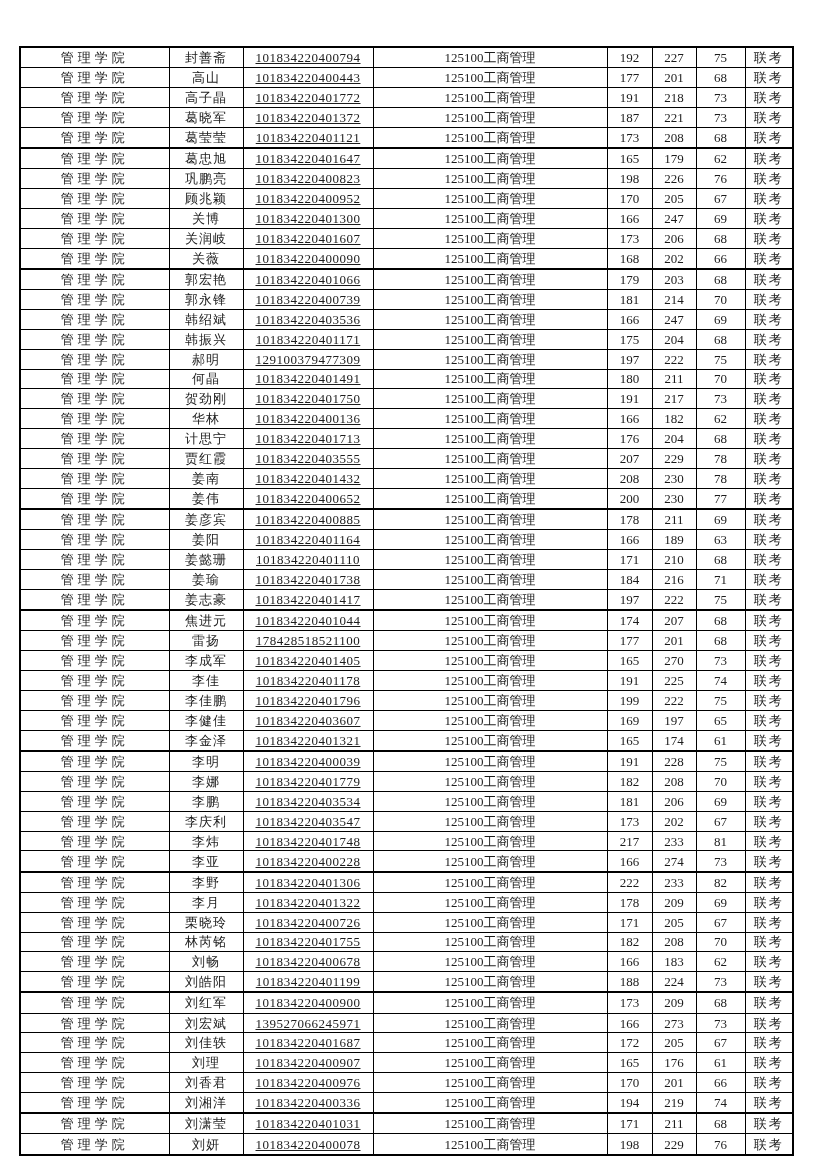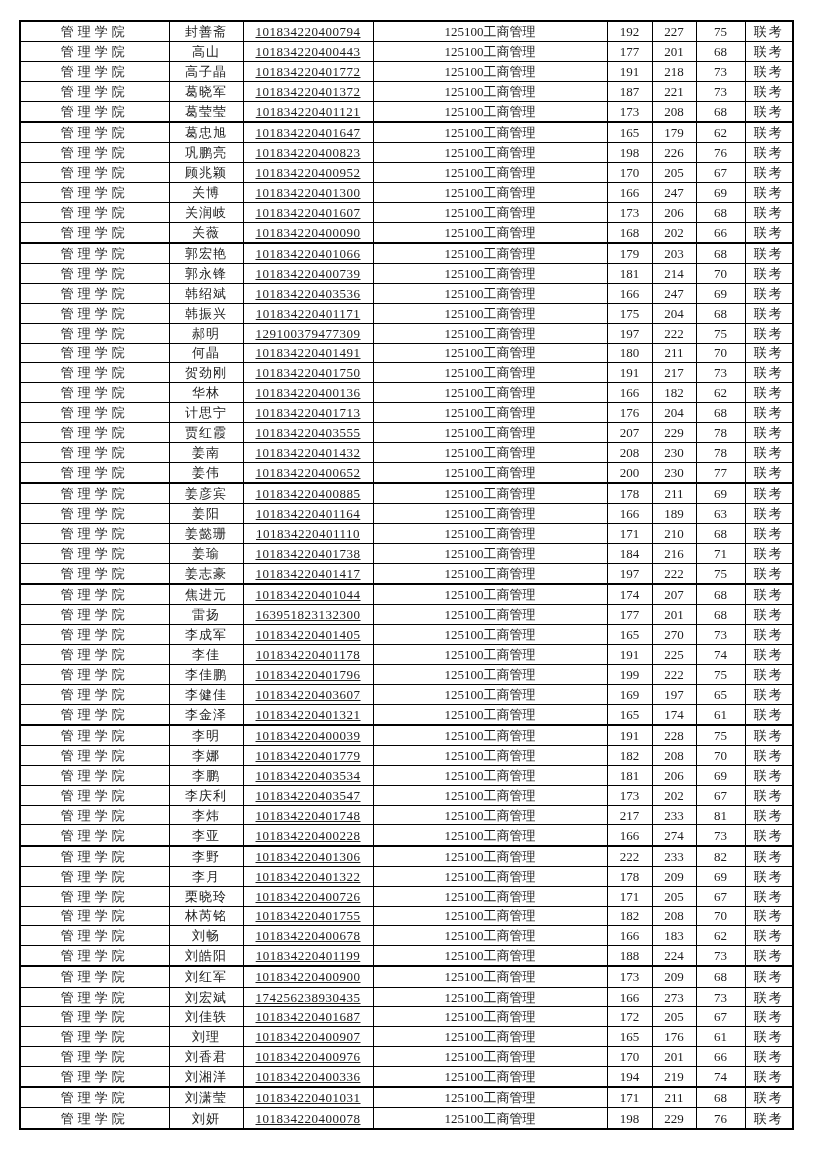--- a/index.html
+++ b/index.html
@@ -9,20 +9,21 @@
     width: 827px;
     height: 1169px;
     overflow: hidden;
     font-family: "Liberation Serif", "DejaVu Serif", serif;
   }
   .page {
     position: relative;
     width: 827px;
     height: 1130px;
     background: #ffffff;
+    margin-top: 26px;
   }
   table.roster {
     position: absolute;
     left: 19px;
     top: 20px;
     width: 773px;
     height: 1110px;
     border-collapse: collapse;
     table-layout: fixed;
     border: 2px solid #000000;
@@ -350,21 +351,21 @@
           <td class="col-id">101834220401044</td>
           <td class="col-program">125100工商管理</td>
           <td class="col-score">174</td>
           <td class="col-score">207</td>
           <td class="col-score">68</td>
           <td class="col-exam">联考</td>
         </tr>
         <tr>
           <td class="col-college">管理学院</td>
           <td class="col-name">雷扬</td>
-          <td class="col-id">163951823132300</td>
+          <td class="col-id">178428518521100</td>
           <td class="col-program">125100工商管理</td>
           <td class="col-score">177</td>
           <td class="col-score">201</td>
           <td class="col-score">68</td>
           <td class="col-exam">联考</td>
         </tr>
         <tr>
           <td class="col-college">管理学院</td>
           <td class="col-name">李成军</td>
           <td class="col-id">101834220401405</td>
@@ -540,21 +541,21 @@
           <td class="col-id">101834220400900</td>
           <td class="col-program">125100工商管理</td>
           <td class="col-score">173</td>
           <td class="col-score">209</td>
           <td class="col-score">68</td>
           <td class="col-exam">联考</td>
         </tr>
         <tr>
           <td class="col-college">管理学院</td>
           <td class="col-name">刘宏斌</td>
-          <td class="col-id">174256238930435</td>
+          <td class="col-id">139527066245971</td>
           <td class="col-program">125100工商管理</td>
           <td class="col-score">166</td>
           <td class="col-score">273</td>
           <td class="col-score">73</td>
           <td class="col-exam">联考</td>
         </tr>
         <tr>
           <td class="col-college">管理学院</td>
           <td class="col-name">刘佳轶</td>
           <td class="col-id">101834220401687</td>

